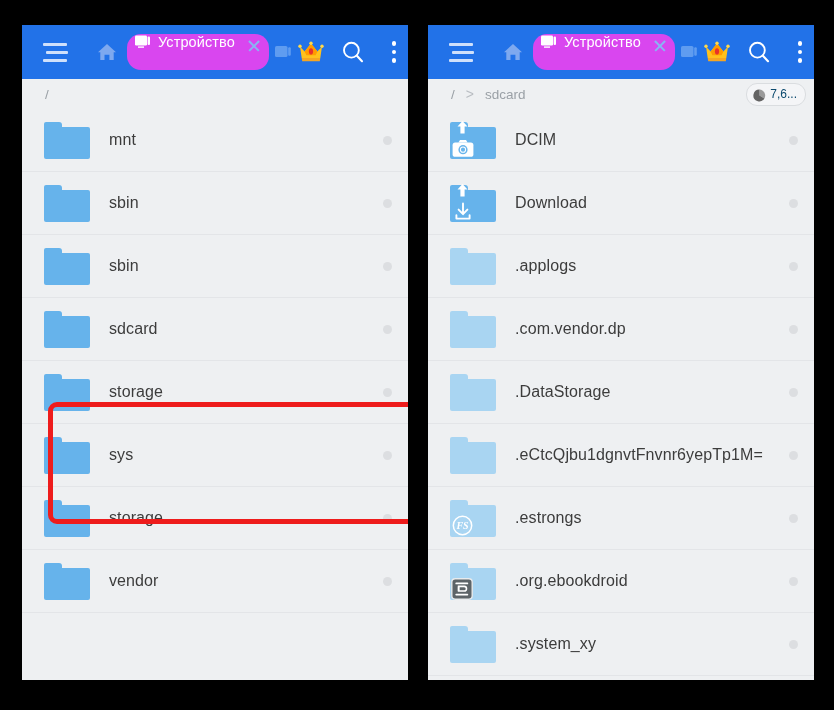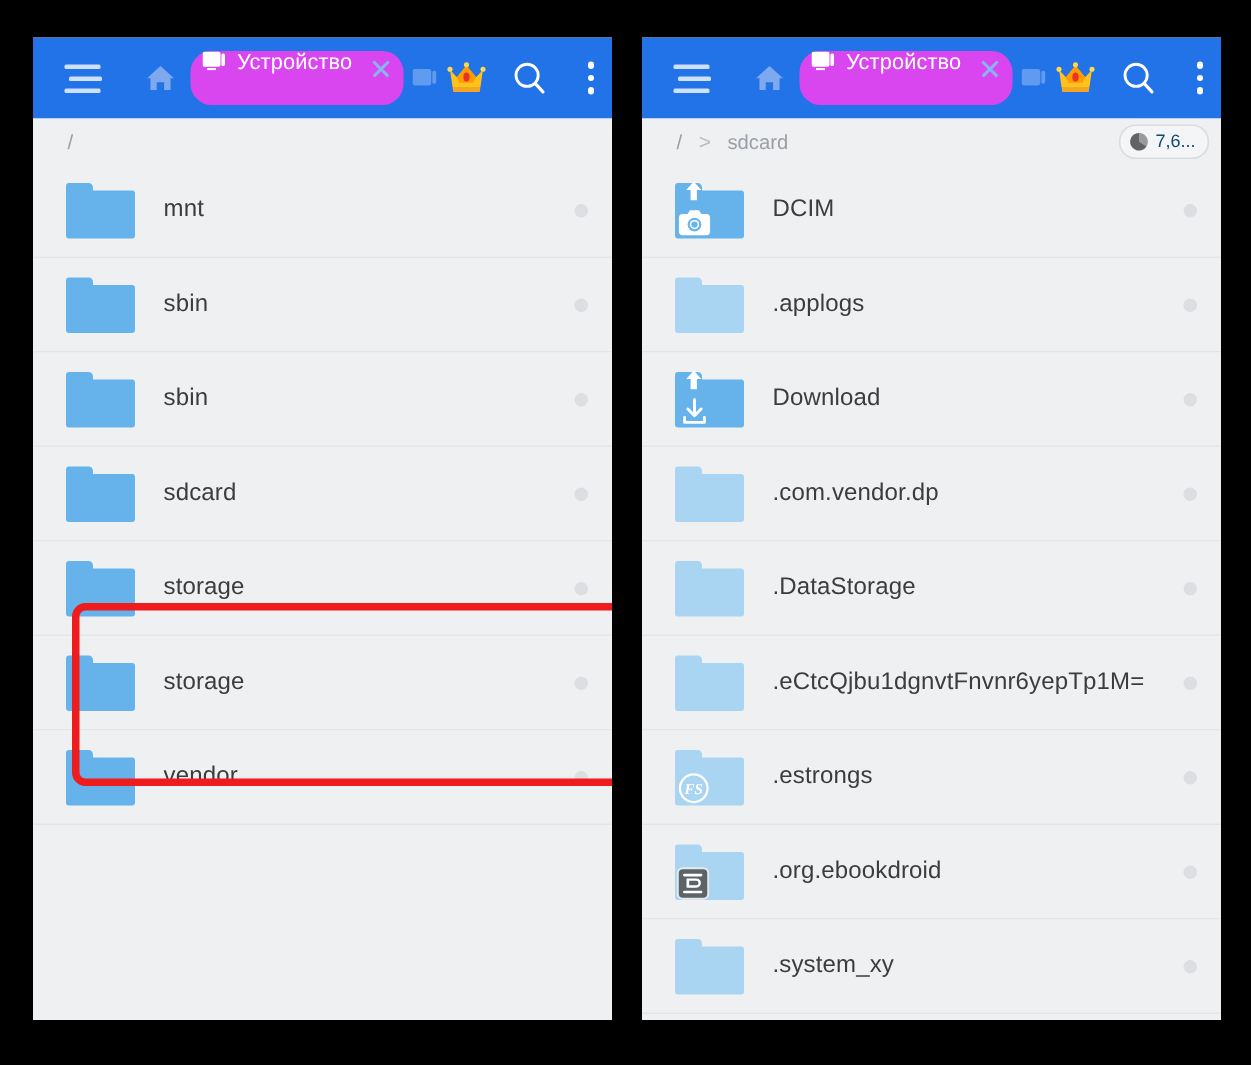--- a/index.html
+++ b/index.html
@@ -337,20 +337,30 @@
           <span class="row-label">storage</span>
           <span class="row-dot"></span>
         </div>
         <div class="row">
           <span class="row-icon">
             <span class="folder">
               <span class="tabtop"></span>
               <span class="body"></span>
             </span>
           </span>
+          <span class="row-label">sys</span>
+          <span class="row-dot"></span>
+        </div>
+        <div class="row">
+          <span class="row-icon">
+            <span class="folder">
+              <span class="tabtop"></span>
+              <span class="body"></span>
+            </span>
+          </span>
           <span class="row-label">storage</span>
           <span class="row-dot"></span>
         </div>
         <div class="row">
           <span class="row-icon">
             <span class="folder">
               <span class="tabtop"></span>
               <span class="body"></span>
             </span>
           </span>
@@ -448,30 +458,20 @@
                 <circle cx="11" cy="10.7" r="4.6" fill="#69b5ec"></circle>
                 <circle cx="11" cy="10.7" r="3.1" fill="#ffffff"></circle>
                 <circle cx="11" cy="10.7" r="2.1" fill="#69b5ec"></circle>
               </svg></span>
           </span>
           <span class="row-label">DCIM</span>
           <span class="row-dot"></span>
         </div>
         <div class="row">
           <span class="row-icon">
-            <span class="folder hidden">
-              <span class="tabtop"></span>
-              <span class="body"></span>
-            </span>
-          </span>
-          <span class="row-label">.applogs</span>
-          <span class="row-dot"></span>
-        </div>
-        <div class="row">
-          <span class="row-icon">
             <span class="folder">
               <span class="tabtop"></span>
               <span class="body"></span>
             </span>
             <span class="badge top"><svg viewBox="0 0 17 16" width="17" height="16">
                 <path d="M8.5 1 L13.5 6.6 H10.6 V13.5 H6.4 V6.6 H3.5 Z" fill="#ffffff"></path>
               </svg></span>
             <span class="badge bot"><svg viewBox="0 0 22 19" width="22" height="19">
                 <path d="M11 1.5 V11.5 M6.6 7.6 L11 12.2 L15.4 7.6" fill="none" stroke="#ffffff" stroke-width="1.9" stroke-linecap="round" stroke-linejoin="round"></path>
                 <path d="M4.4 13.2 V16.6 H17.6 V13.2" fill="none" stroke="#ffffff" stroke-width="1.9" stroke-linecap="round" stroke-linejoin="round"></path>
@@ -480,20 +480,30 @@
           <span class="row-label">Download</span>
           <span class="row-dot"></span>
         </div>
         <div class="row">
           <span class="row-icon">
             <span class="folder hidden">
               <span class="tabtop"></span>
               <span class="body"></span>
             </span>
           </span>
+          <span class="row-label">.applogs</span>
+          <span class="row-dot"></span>
+        </div>
+        <div class="row">
+          <span class="row-icon">
+            <span class="folder hidden">
+              <span class="tabtop"></span>
+              <span class="body"></span>
+            </span>
+          </span>
           <span class="row-label">.com.vendor.dp</span>
           <span class="row-dot"></span>
         </div>
         <div class="row">
           <span class="row-icon">
             <span class="folder hidden">
               <span class="tabtop"></span>
               <span class="body"></span>
             </span>
           </span>

